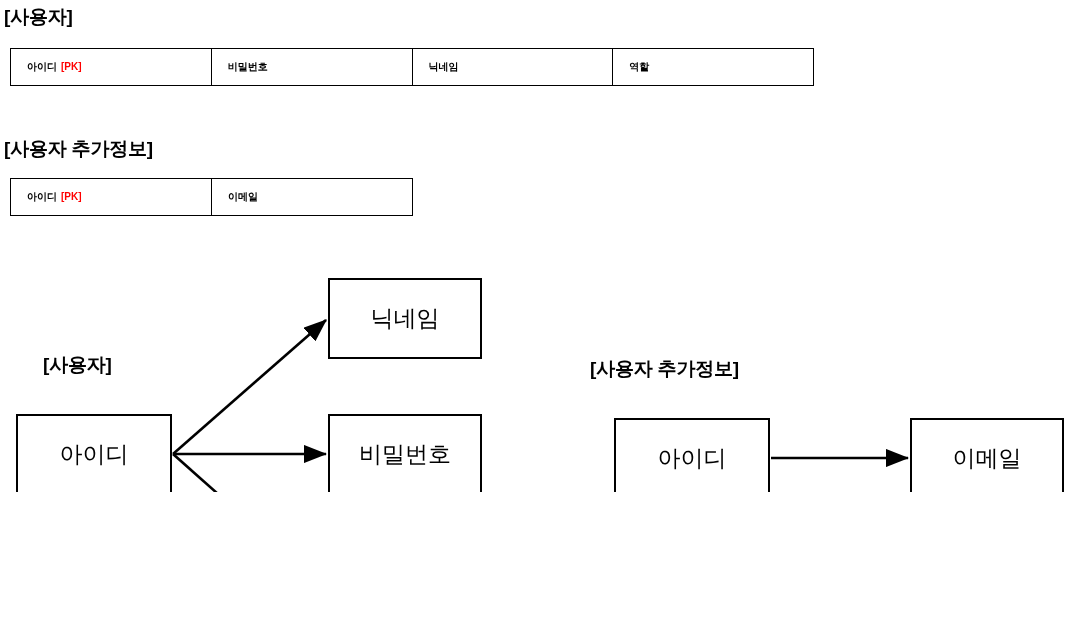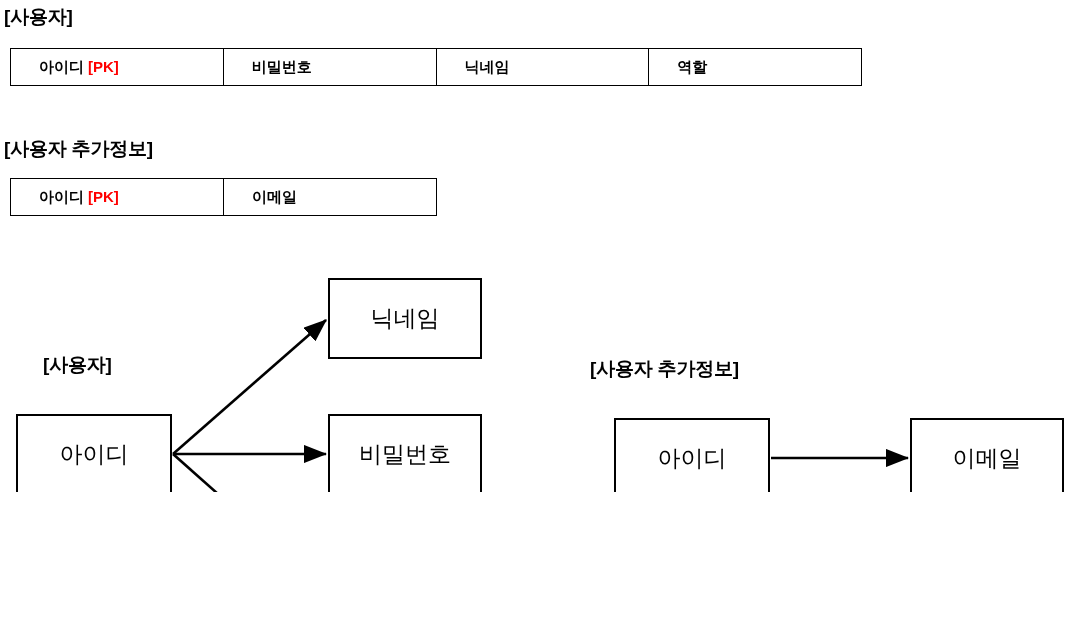--- a/index.html
+++ b/index.html
@@ -34,22 +34,22 @@
   
   .schema-table {
     position: absolute;
     border-collapse: collapse;
     table-layout: fixed;
     background: #ffffff;
   }
   .schema-table td {
     border: 1.6px solid #000000;
     height: 36px;
-    padding: 0 0 0 28px;
-    font-size: 15px;
+    padding: 0 0 0 16px;
+    font-size: 10px;
     font-weight: bold;
     color: #000000;
     vertical-align: middle;
     white-space: nowrap;
     overflow: hidden;
   }
   #table-user      { left: 10px; top: 48px;  width: 735px; }
   #table-userextra { left: 10px; top: 178px; width: 368px; }
   #table-user td      { width: 183.75px; }
   #table-userextra td { width: 184px; }

